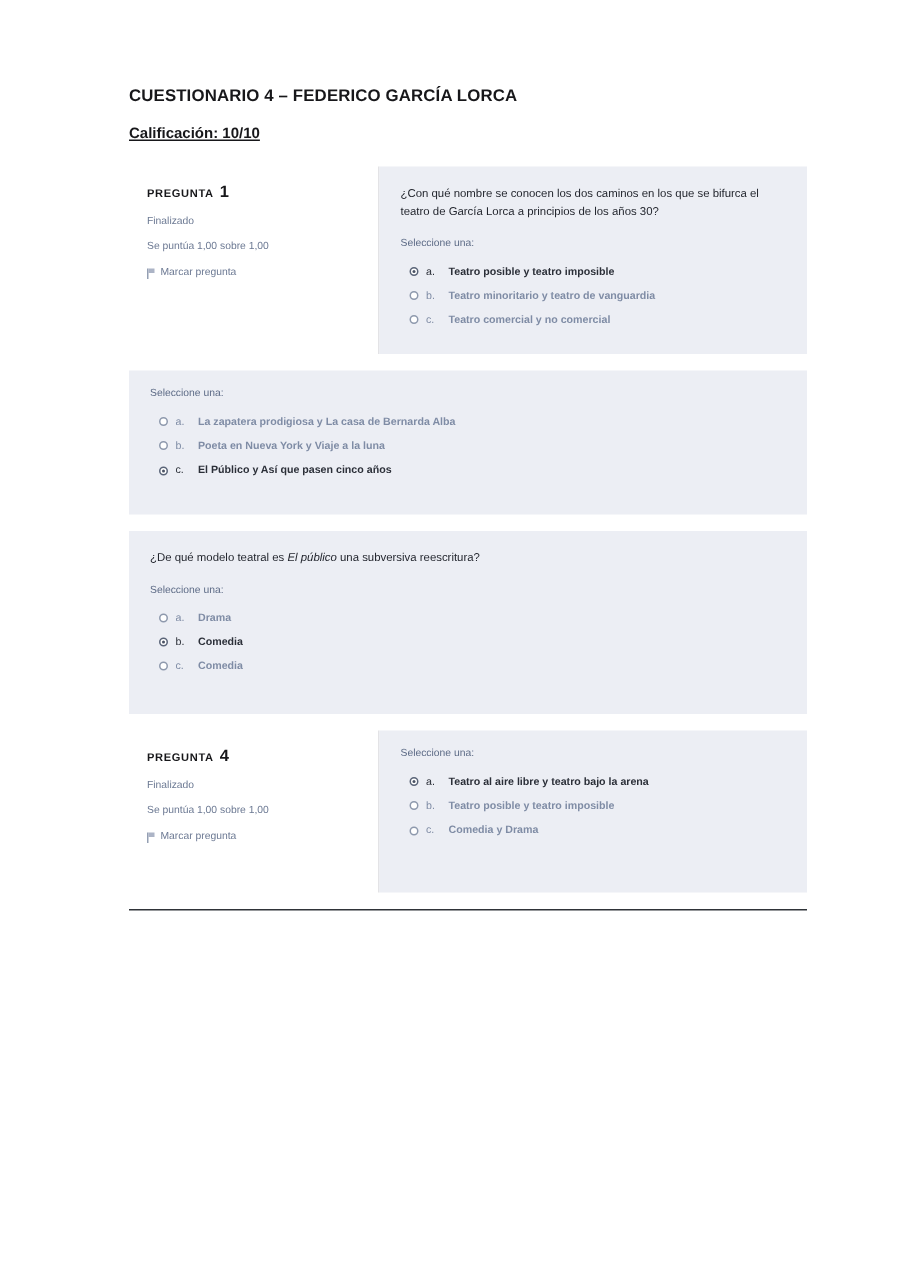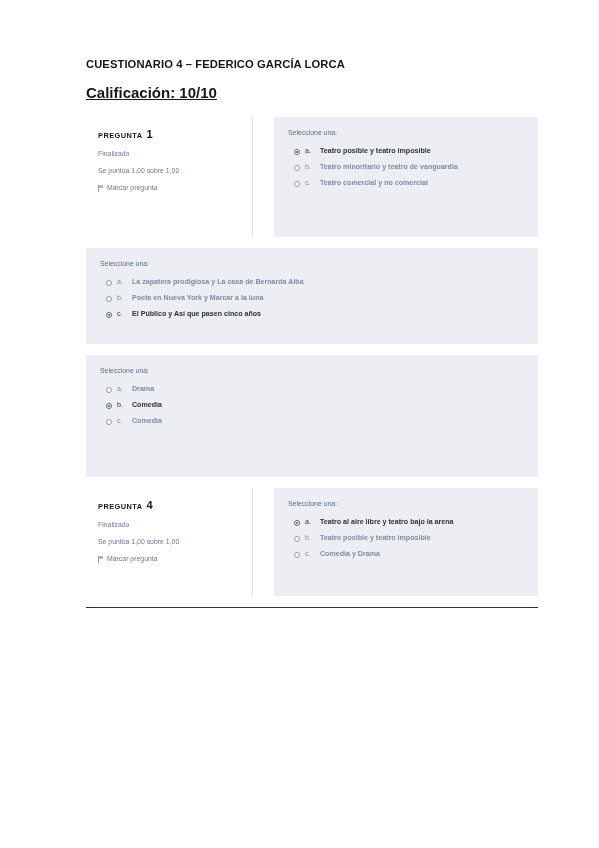--- a/index.html
+++ b/index.html
@@ -9,27 +9,27 @@
     -webkit-font-smoothing:antialiased;
   }
   .page{position:relative;width:599px;height:676px;overflow:hidden;}
   .sheet{position:absolute;left:86px;top:58px;width:454px;}
 
   .doc-title{
     font-size:11.2px;font-weight:bold;color:#17171a;
     letter-spacing:.1px;margin:0 0 14px 0;white-space:nowrap;
   }
   .grade{
-    font-size:15px;font-weight:bold;color:#17171a;
+    font-size:10px;font-weight:bold;color:#17171a;
     text-decoration:underline;margin:0 0 16px 0;
   }
 
   .qcard{
     display:flex;align-items:stretch;width:452px;
-    margin-bottom:11px;background:#ffffff;gap:21px;
+    margin-bottom:11px;background:#ffffff;
   }
   .qcard.q1{min-height:120px;}
   .qcard.q2{min-height:96px;}
   .qcard.q3{min-height:122px;}
   .qcard.q4{min-height:108px;}
 
   .qinfo{
     width:167px;flex:0 0 167px;background:#ffffff;
     border-right:1px solid #e3e3e6;
     padding:12px 10px 10px 12px;box-sizing:border-box;
@@ -103,20 +103,21 @@
           <div class="qinfo">
             <div class="qnum"><span>PREGUNTA</span><span class="n">1</span></div>
             <div class="qmeta">Finalizado</div>
             <div class="qmeta">Se puntúa 1,00 sobre 1,00</div>
             <div class="qflag">
               <span class="flag-ico"></span>
               <span>Marcar pregunta</span>
             </div>
           </div>
           <div class="qbody">
+            <div class="qtext">¿Con qué nombre se conocen los dos caminos en los que se bifurca el teatro de García Lorca a principios de los años 30?</div>
             <div class="prompt">Seleccione una:</div>
             <div class="opts">
               <label class="opt sel">
                 <span class="radio"></span>
                 <span class="olabel">a.</span>
                 <span class="otext">Teatro posible y teatro imposible</span>
               </label>
               <label class="opt dim">
                 <span class="radio"></span>
                 <span class="olabel">b.</span>
@@ -135,32 +136,33 @@
             <div class="prompt">Seleccione una:</div>
             <div class="opts">
               <label class="opt dim">
                 <span class="radio"></span>
                 <span class="olabel">a.</span>
                 <span class="otext">La zapatera prodigiosa y La casa de Bernarda Alba</span>
               </label>
               <label class="opt dim">
                 <span class="radio"></span>
                 <span class="olabel">b.</span>
-                <span class="otext">Poeta en Nueva York y Marcar a la luna</span>
+                <span class="otext">Poeta en Nueva York y Viaje a la luna</span>
               </label>
               <label class="opt sel">
                 <span class="radio"></span>
                 <span class="olabel">c.</span>
                 <span class="otext">El Público y Así que pasen cinco años</span>
               </label>
             </div>
           </div>
         </div>
         <div class="qcard q3">
           <div class="qbody">
+            <div class="qtext"><span>¿De qué modelo teatral es </span><i>El público</i><span> una subversiva reescritura?</span></div>
             <div class="prompt">Seleccione una:</div>
             <div class="opts">
               <label class="opt dim">
                 <span class="radio"></span>
                 <span class="olabel">a.</span>
                 <span class="otext">Drama</span>
               </label>
               <label class="opt sel">
                 <span class="radio"></span>
                 <span class="olabel">b.</span>

